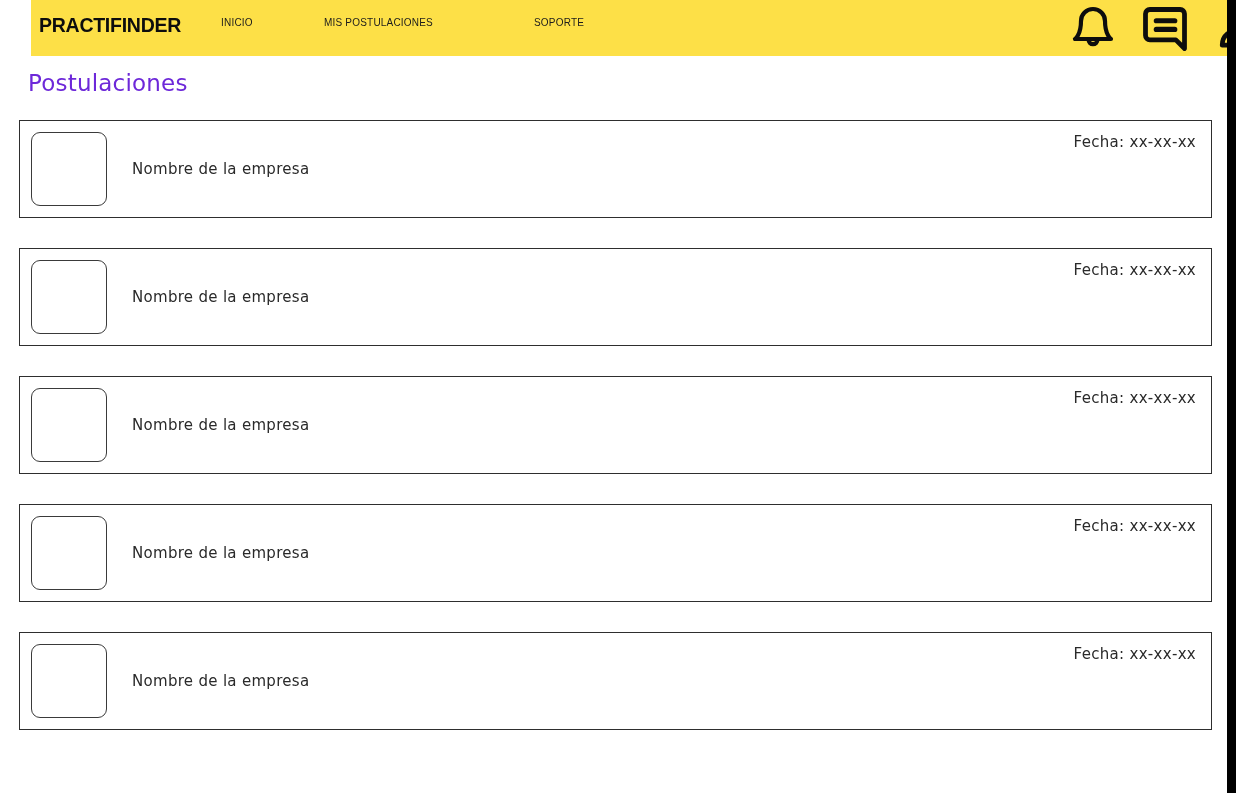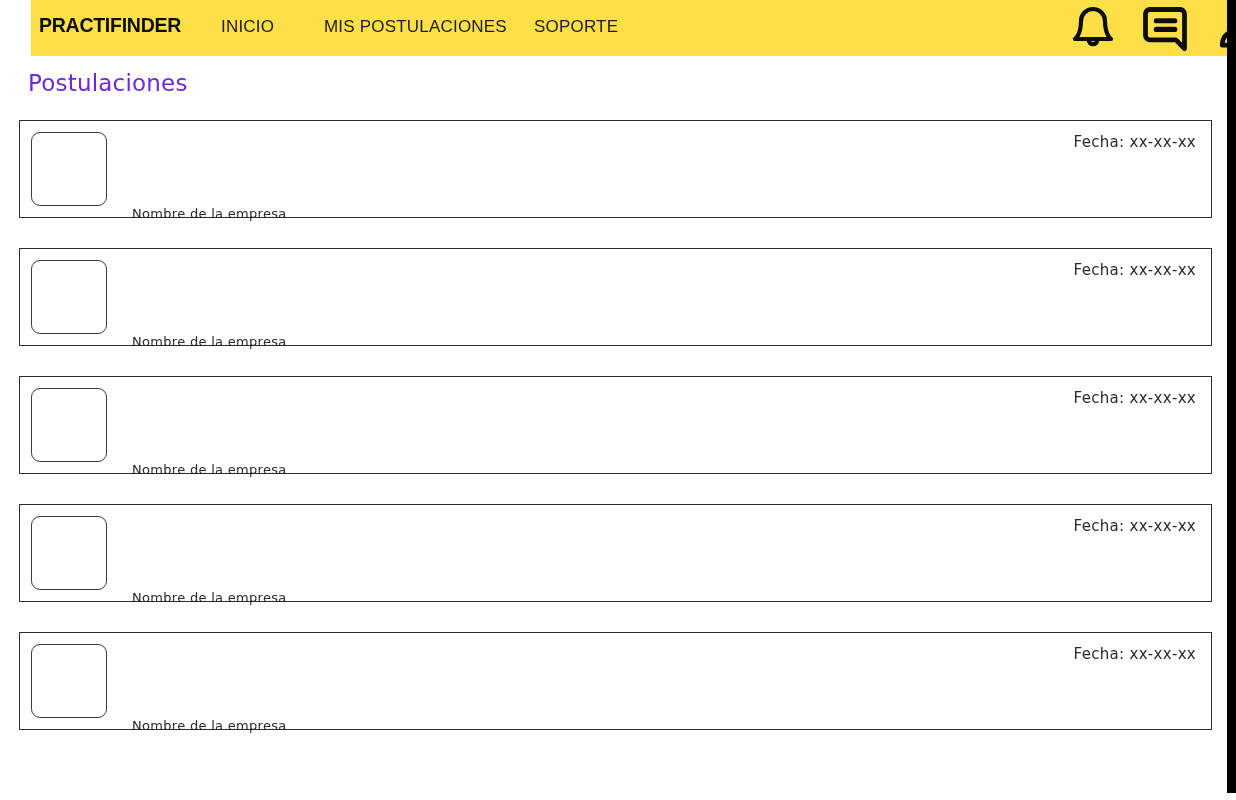--- a/index.html
+++ b/index.html
@@ -35,21 +35,21 @@
     color: #0d0d0d;
     transform: scaleX(0.93);
     transform-origin: left center;
     cursor: pointer;
     white-space: nowrap;
   }
   .nav-link {
     position: absolute;
     top: 17px;
     font-family: "Liberation Sans", sans-serif;
-    font-size: 17px;
+    font-size: 10px;
     font-weight: 400;
     letter-spacing: 0.2px;
     color: #1c1c1c;
     cursor: pointer;
     white-space: nowrap;
   }
   .nav-inicio { left: 190px; }
   .nav-postulaciones { left: 293px; }
   .nav-soporte { left: 503px; text-align: right; }
 
@@ -93,25 +93,24 @@
     left: 11px; top: 11px;
     width: 76px; height: 74px;
     border: 1.5px solid #3a3a3a;
     border-radius: 9px;
     background: #ffffff;
   }
   .company-name {
     position: absolute;
     left: 112px; top: 48px;
     transform: translateY(-50%);
-    font-size: 13px;
+    font-size: 15px;
     color: #2a2a2a;
     letter-spacing: 0.3px;
     white-space: nowrap;
-    margin-top: 44px;
   }
   .card-date {
     position: absolute;
     right: 15px; top: 12px;
     font-size: 15px;
     color: #2a2a2a;
     letter-spacing: 0.3px;
     white-space: nowrap;
     text-align: center;
   }

